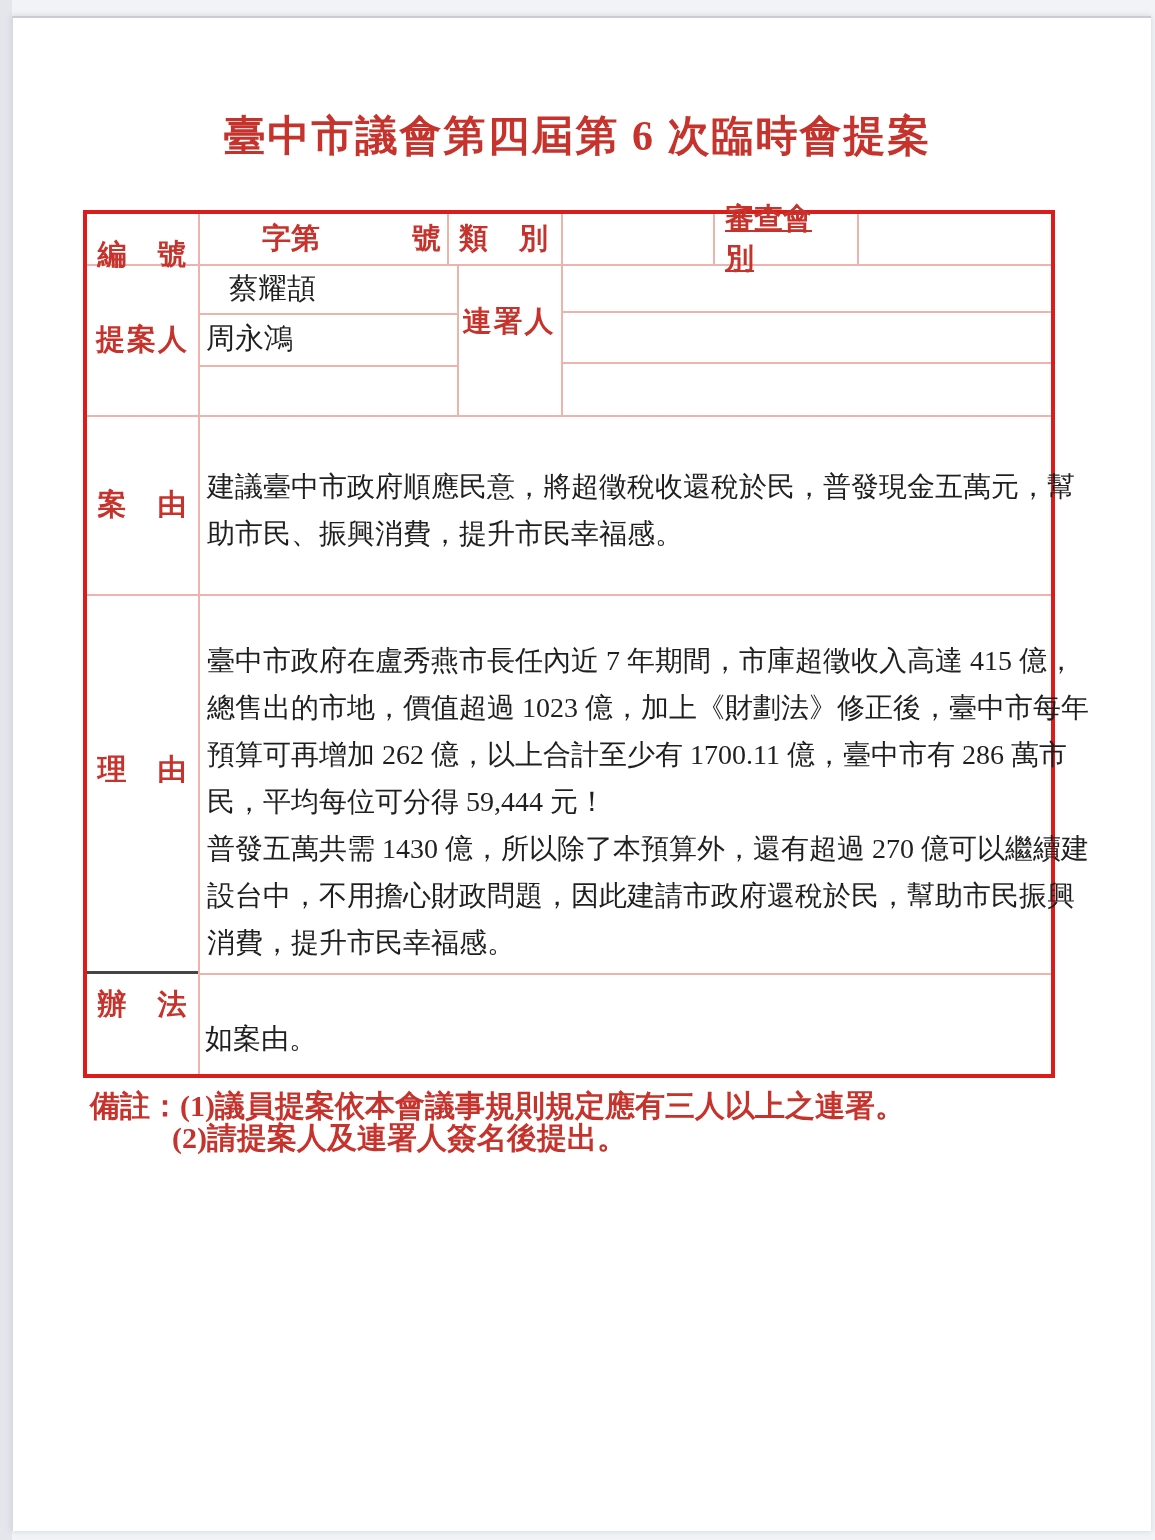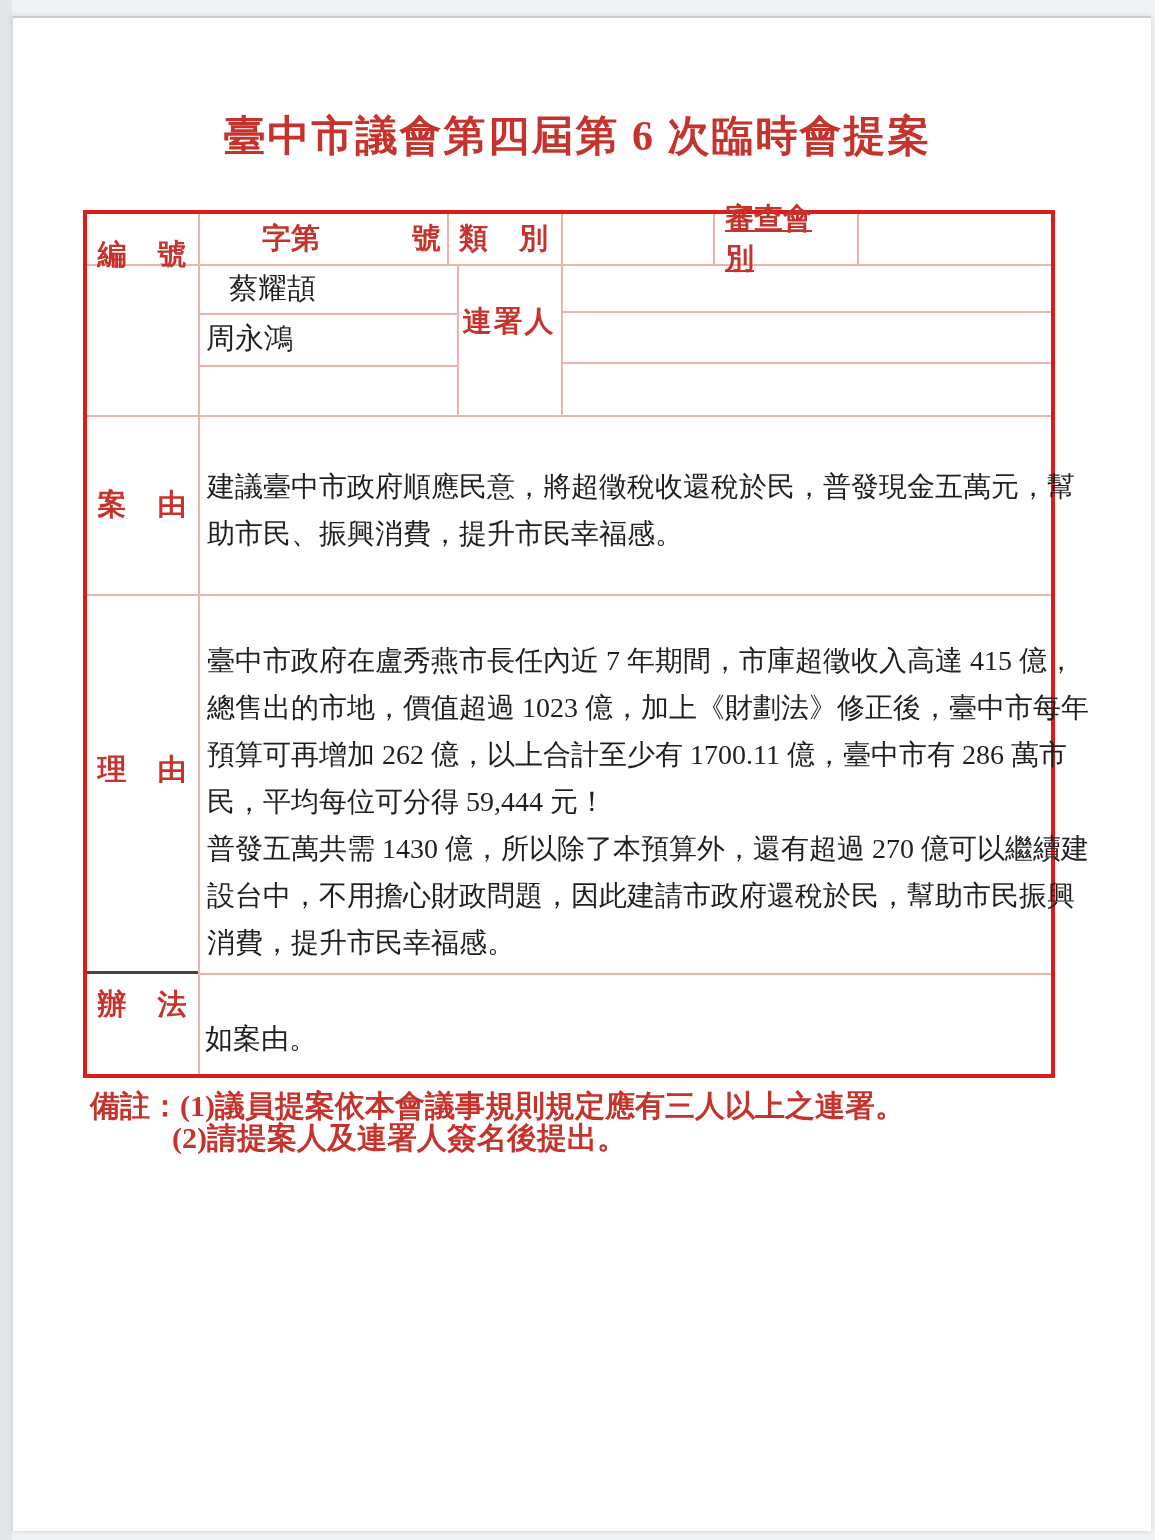--- a/index.html
+++ b/index.html
@@ -73,20 +73,21 @@
     <div class="cell lbl red" style="left:0;top:16px;width:111px;height:50px;">編　號</div>
     <div class="cell red split" style="left:111px;top:0;width:249px;height:50px;font-size:29px;font-weight:bold;padding:0 6px 0 64px;">
       <span>字第</span>
       <span>號</span>
     </div>
     <div class="cell lbl red" style="left:360px;top:0;width:114px;height:50px;">類　別</div>
     <div class="cell ink" style="left:474px;top:0;width:152px;height:50px;font-size:28px;padding-left:8px;"></div>
     <div class="cell red" style="left:626px;top:0;width:124px;height:50px;font-size:29px;font-weight:bold;padding-left:12px;text-decoration:underline;">審查會別</div>
     <div class="cell ink" style="left:770px;top:0;width:194px;height:50px;font-size:28px;padding-left:8px;"></div>
 
+    <div class="cell lbl red" style="left:0;top:50px;width:111px;height:151px;letter-spacing:2px;">提案人</div>
     <div class="cell ink name-cell" style="left:111px;top:50px;width:259px;height:49px;margin-left:23px;">蔡耀頡</div>
     <div class="cell ink name-cell" style="left:111px;top:99px;width:259px;height:52px;">周永鴻</div>
     <div class="cell ink name-cell" style="left:111px;top:151px;width:259px;height:50px;"></div>
     <div class="cell lbl red" style="left:370px;top:50px;width:104px;height:115px;letter-spacing:2px;">連署人</div>
     <div class="cell ink name-cell" style="left:474px;top:50px;width:490px;height:47px;"></div>
     <div class="cell ink name-cell" style="left:474px;top:97px;width:490px;height:51px;"></div>
     <div class="cell ink name-cell" style="left:474px;top:148px;width:490px;height:53px;"></div>
 
     <div class="cell lbl red" style="left:0;top:201px;width:111px;height:179px;">案　由</div>
     <div class="bodytext" style="position:absolute;left:111px;top:201px;width:853px;height:179px;padding:8px 0 0 9px;box-sizing:border-box;">

